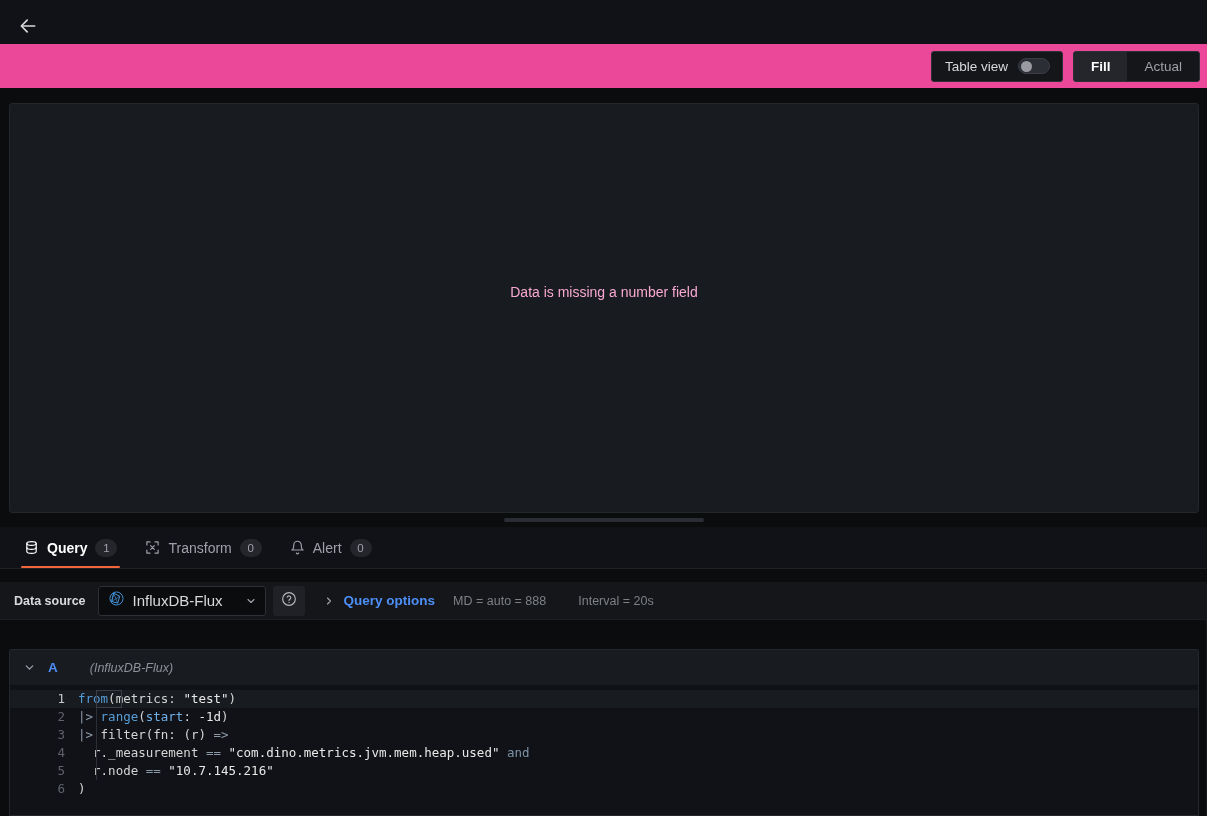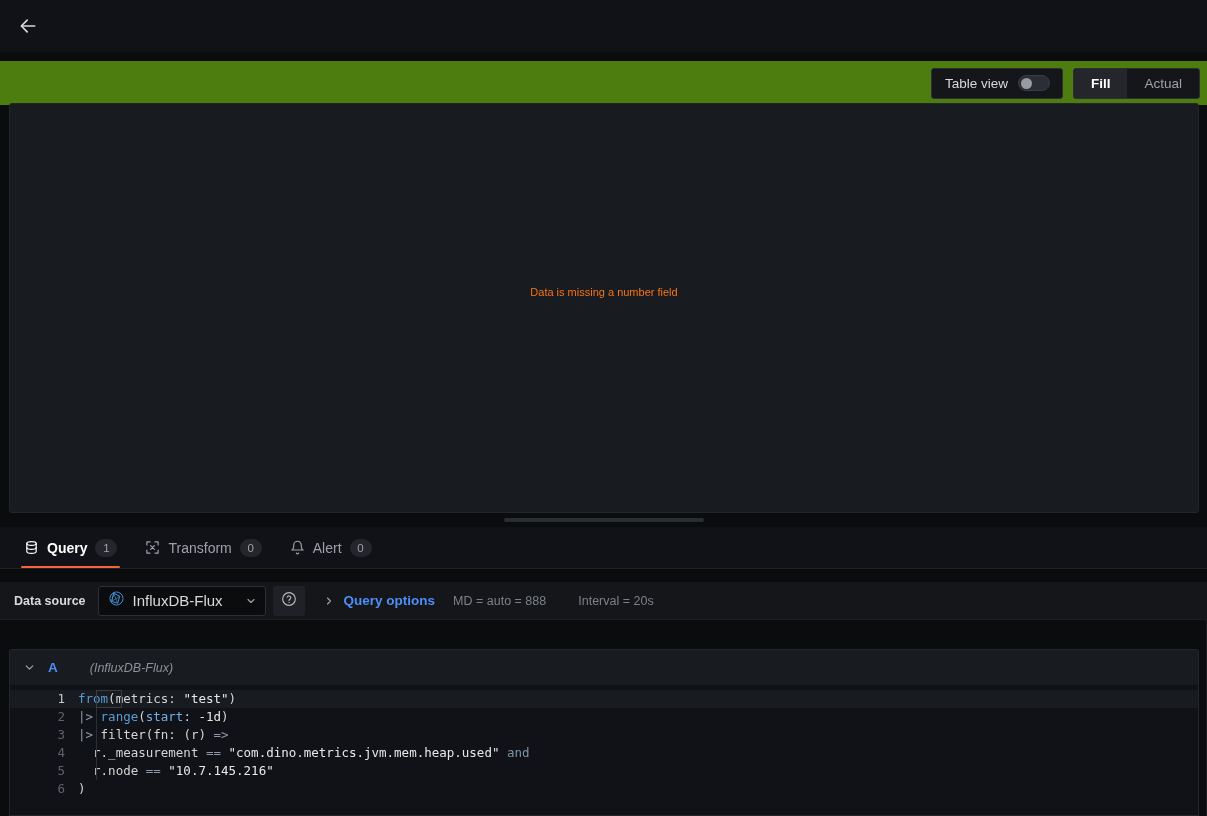--- a/index.html
+++ b/index.html
@@ -24,22 +24,22 @@
     border-radius: 3px; cursor: pointer;
   }
   .back-btn svg { display: block; }
   .breadcrumb {
     margin-left: 14px; font-size: 17px; color: #ccccdc; letter-spacing: .1px;
     white-space: nowrap;
   }
 
   
   .subbar {
-    position: absolute; left: 0; top: 61px; width: 1207px; height: 44px;
-    background: #4d7c0f;
+    position: absolute; left: 0; top: 44px; width: 1207px; height: 44px;
+    background: #ec4899;
     display: flex; align-items: center; justify-content: flex-end;
     padding-right: 0px;
   }
   .tableview-box {
     height: 31px; border: 1px solid #2c2f36; border-radius: 3px;
     display: flex; align-items: center; gap: 10px;
     padding: 0 12px 0 13px; background: #141619;
     margin-right: 10px;
   }
   .tableview-label { font-size: 13.5px; color: #d8d9da; white-space: nowrap; }
@@ -71,21 +71,21 @@
     overflow: hidden;
   }
   .panel-header {
     height: 34px; display: flex; align-items: center; justify-content: center;
     gap: 6px; cursor: pointer;
   }
   .panel-title { font-size: 13.5px; font-weight: bold; color: #d8d9da; }
   .panel-body {
     height: 376px; display: flex; align-items: center; justify-content: center;
   }
-  .panel-msg { font-size: 11px; color: #f97316; }
+  .panel-msg { font-size: 14px; color: #f9a8d4; }
 
   
   .drag-zone {
     position: absolute; left: 0; top: 513px; width: 1207px; height: 14px;
     background: #0b0c0e; display: flex; align-items: center; justify-content: center;
     cursor: row-resize;
   }
   .drag-bar { width: 200px; height: 4px; border-radius: 2px; background: #2a2d33; }
 
   

